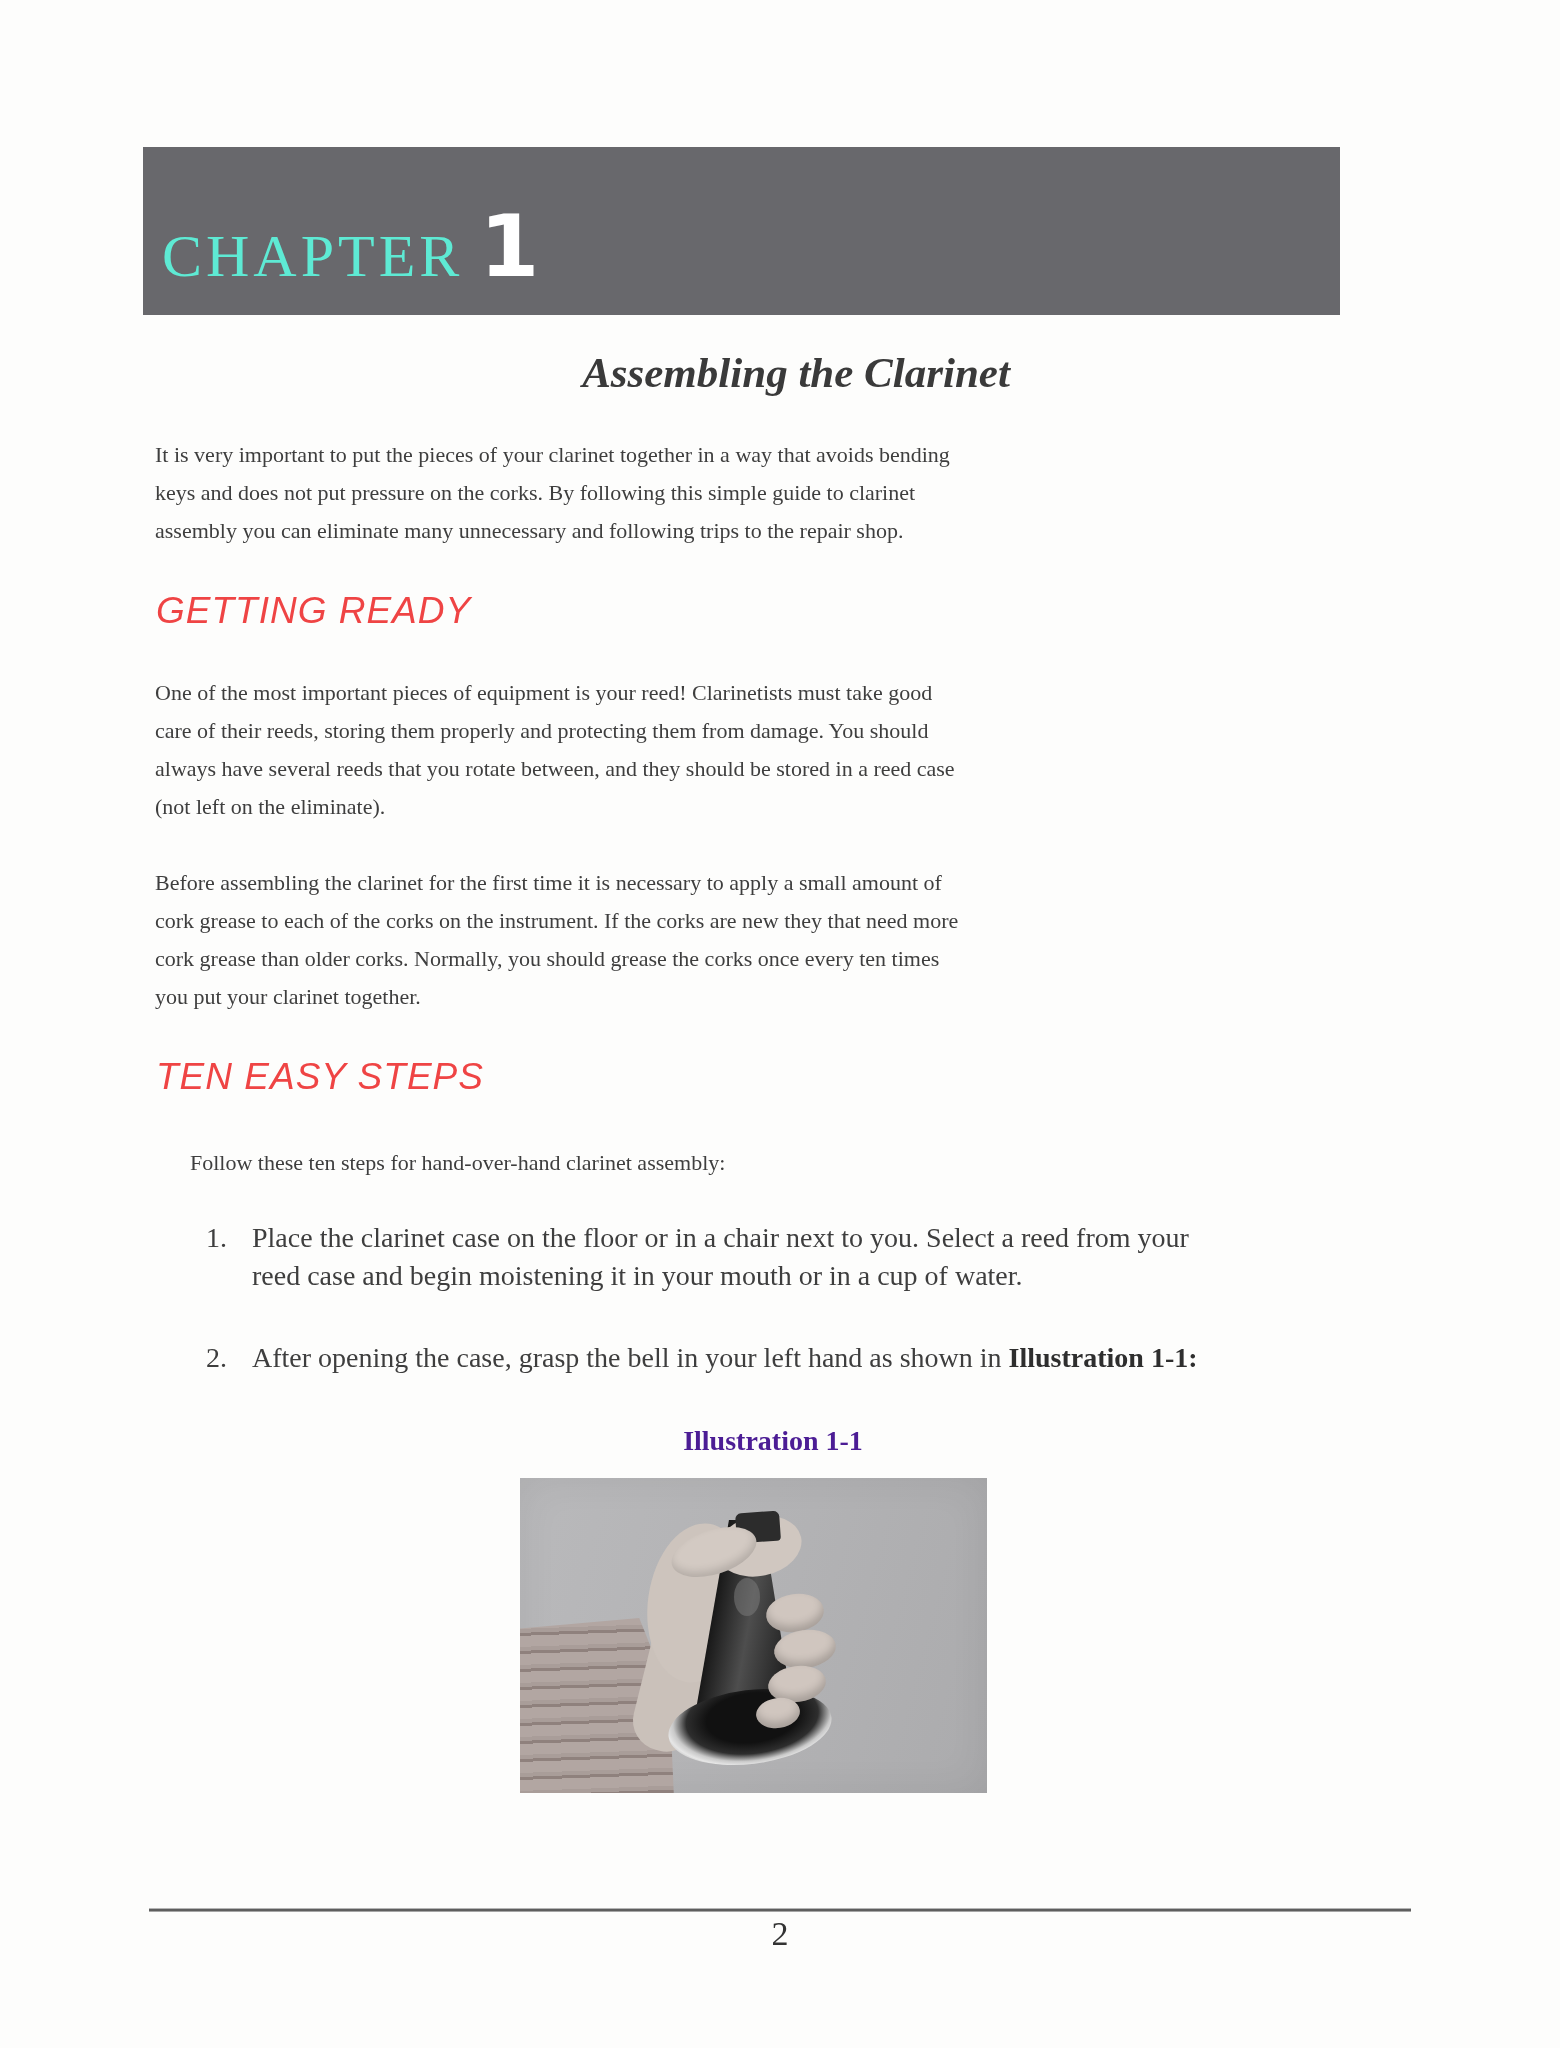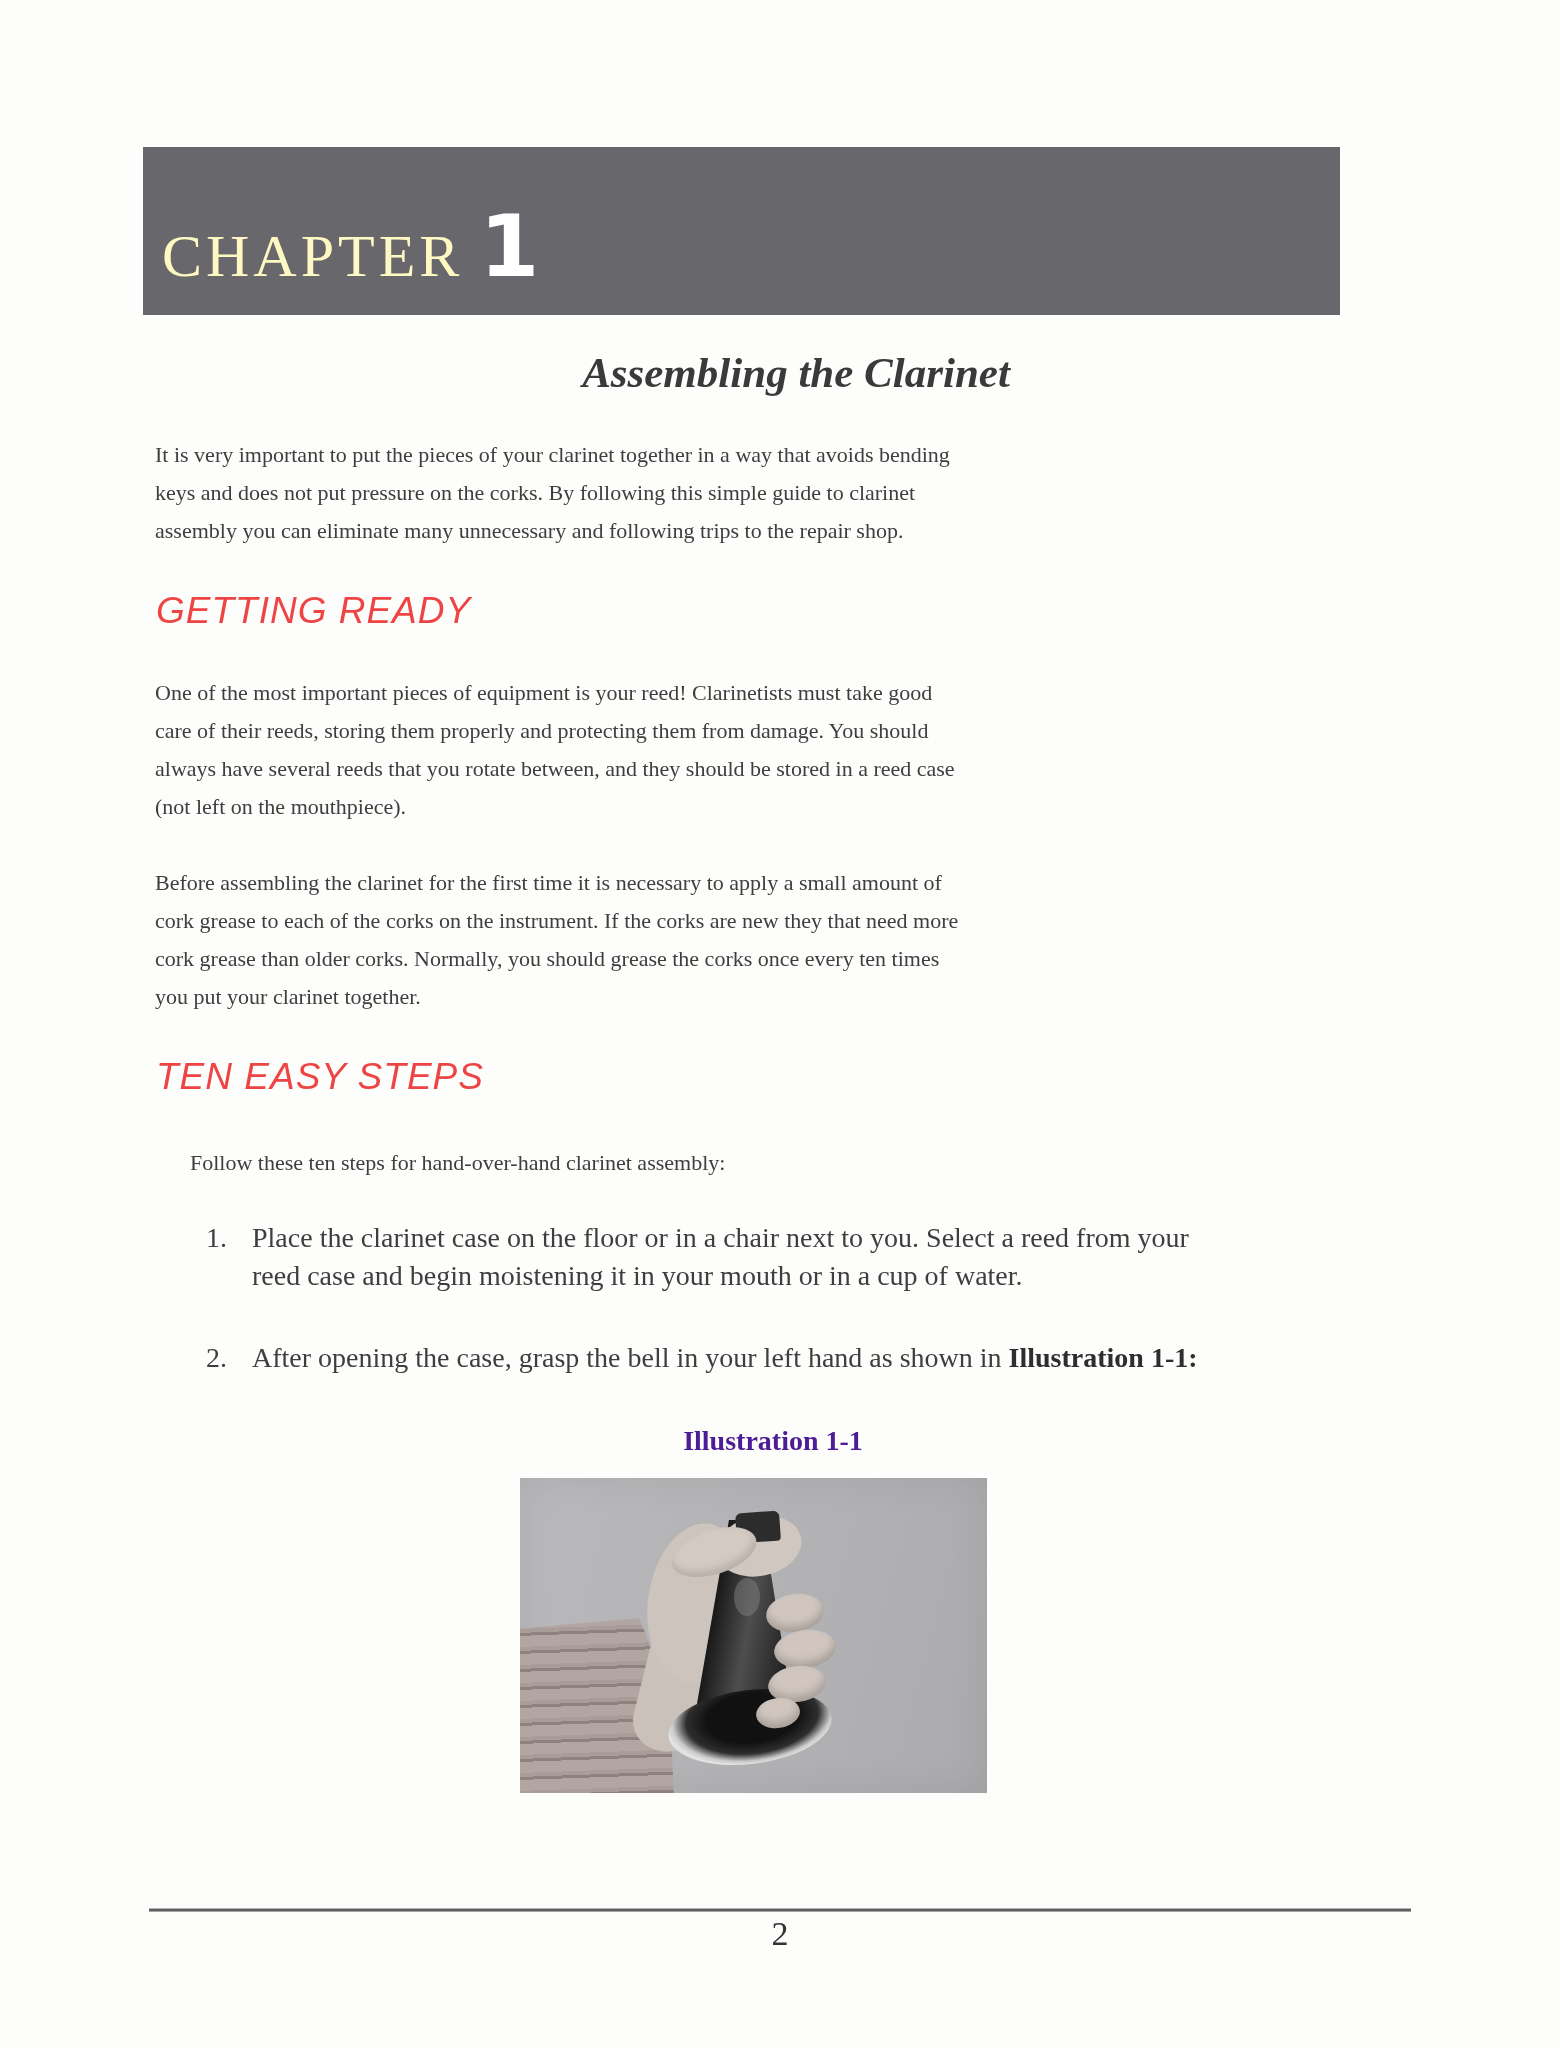--- a/index.html
+++ b/index.html
@@ -14,21 +14,21 @@
   .band{
     position:absolute;left:143px;top:147px;width:1197px;height:168px;
     background:#68686c;
   }
   .band-inner{
     position:absolute;left:19px;bottom:26px;
     display:flex;align-items:baseline;
   }
   .chapter-word{
     font-family:"Liberation Serif", serif;
-    font-size:60px;letter-spacing:4px;color:#fef9c3;line-height:1;
+    font-size:60px;letter-spacing:4px;color:#5eead4;line-height:1;
   }
   .chapter-num{
     font-family:"DejaVu Sans", sans-serif;
     font-weight:bold;font-size:86px;color:#ffffff;line-height:1;
     margin-left:16px;
   }
   
   .doc-title{
     position:absolute;left:16px;top:348px;width:1560px;
     text-align:center;
@@ -124,21 +124,21 @@
     <div>keys and does not put pressure on the corks. By following this simple guide to clarinet</div>
     <div>assembly you can eliminate many unnecessary and following trips to the repair shop.</div>
   </div>
 
   <div class="h-italic" style="top:589px;">GETTING READY</div>
 
   <div class="para" style="top:674px;">
     <div>One of the most important pieces of equipment is your reed! Clarinetists must take good</div>
     <div>care of their reeds, storing them properly and protecting them from damage. You should</div>
     <div>always have several reeds that you rotate between, and they should be stored in a reed case</div>
-    <div>(not left on the mouthpiece).</div>
+    <div>(not left on the eliminate).</div>
   </div>
 
   <div class="para" style="top:864px;">
     <div>Before assembling the clarinet for the first time it is necessary to apply a small amount of</div>
     <div>cork grease to each of the corks on the instrument. If the corks are new they that need more</div>
     <div>cork grease than older corks. Normally, you should grease the corks once every ten times</div>
     <div>you put your clarinet together.</div>
   </div>
 
   <div class="h-italic" style="top:1055px;">TEN EASY STEPS</div>

